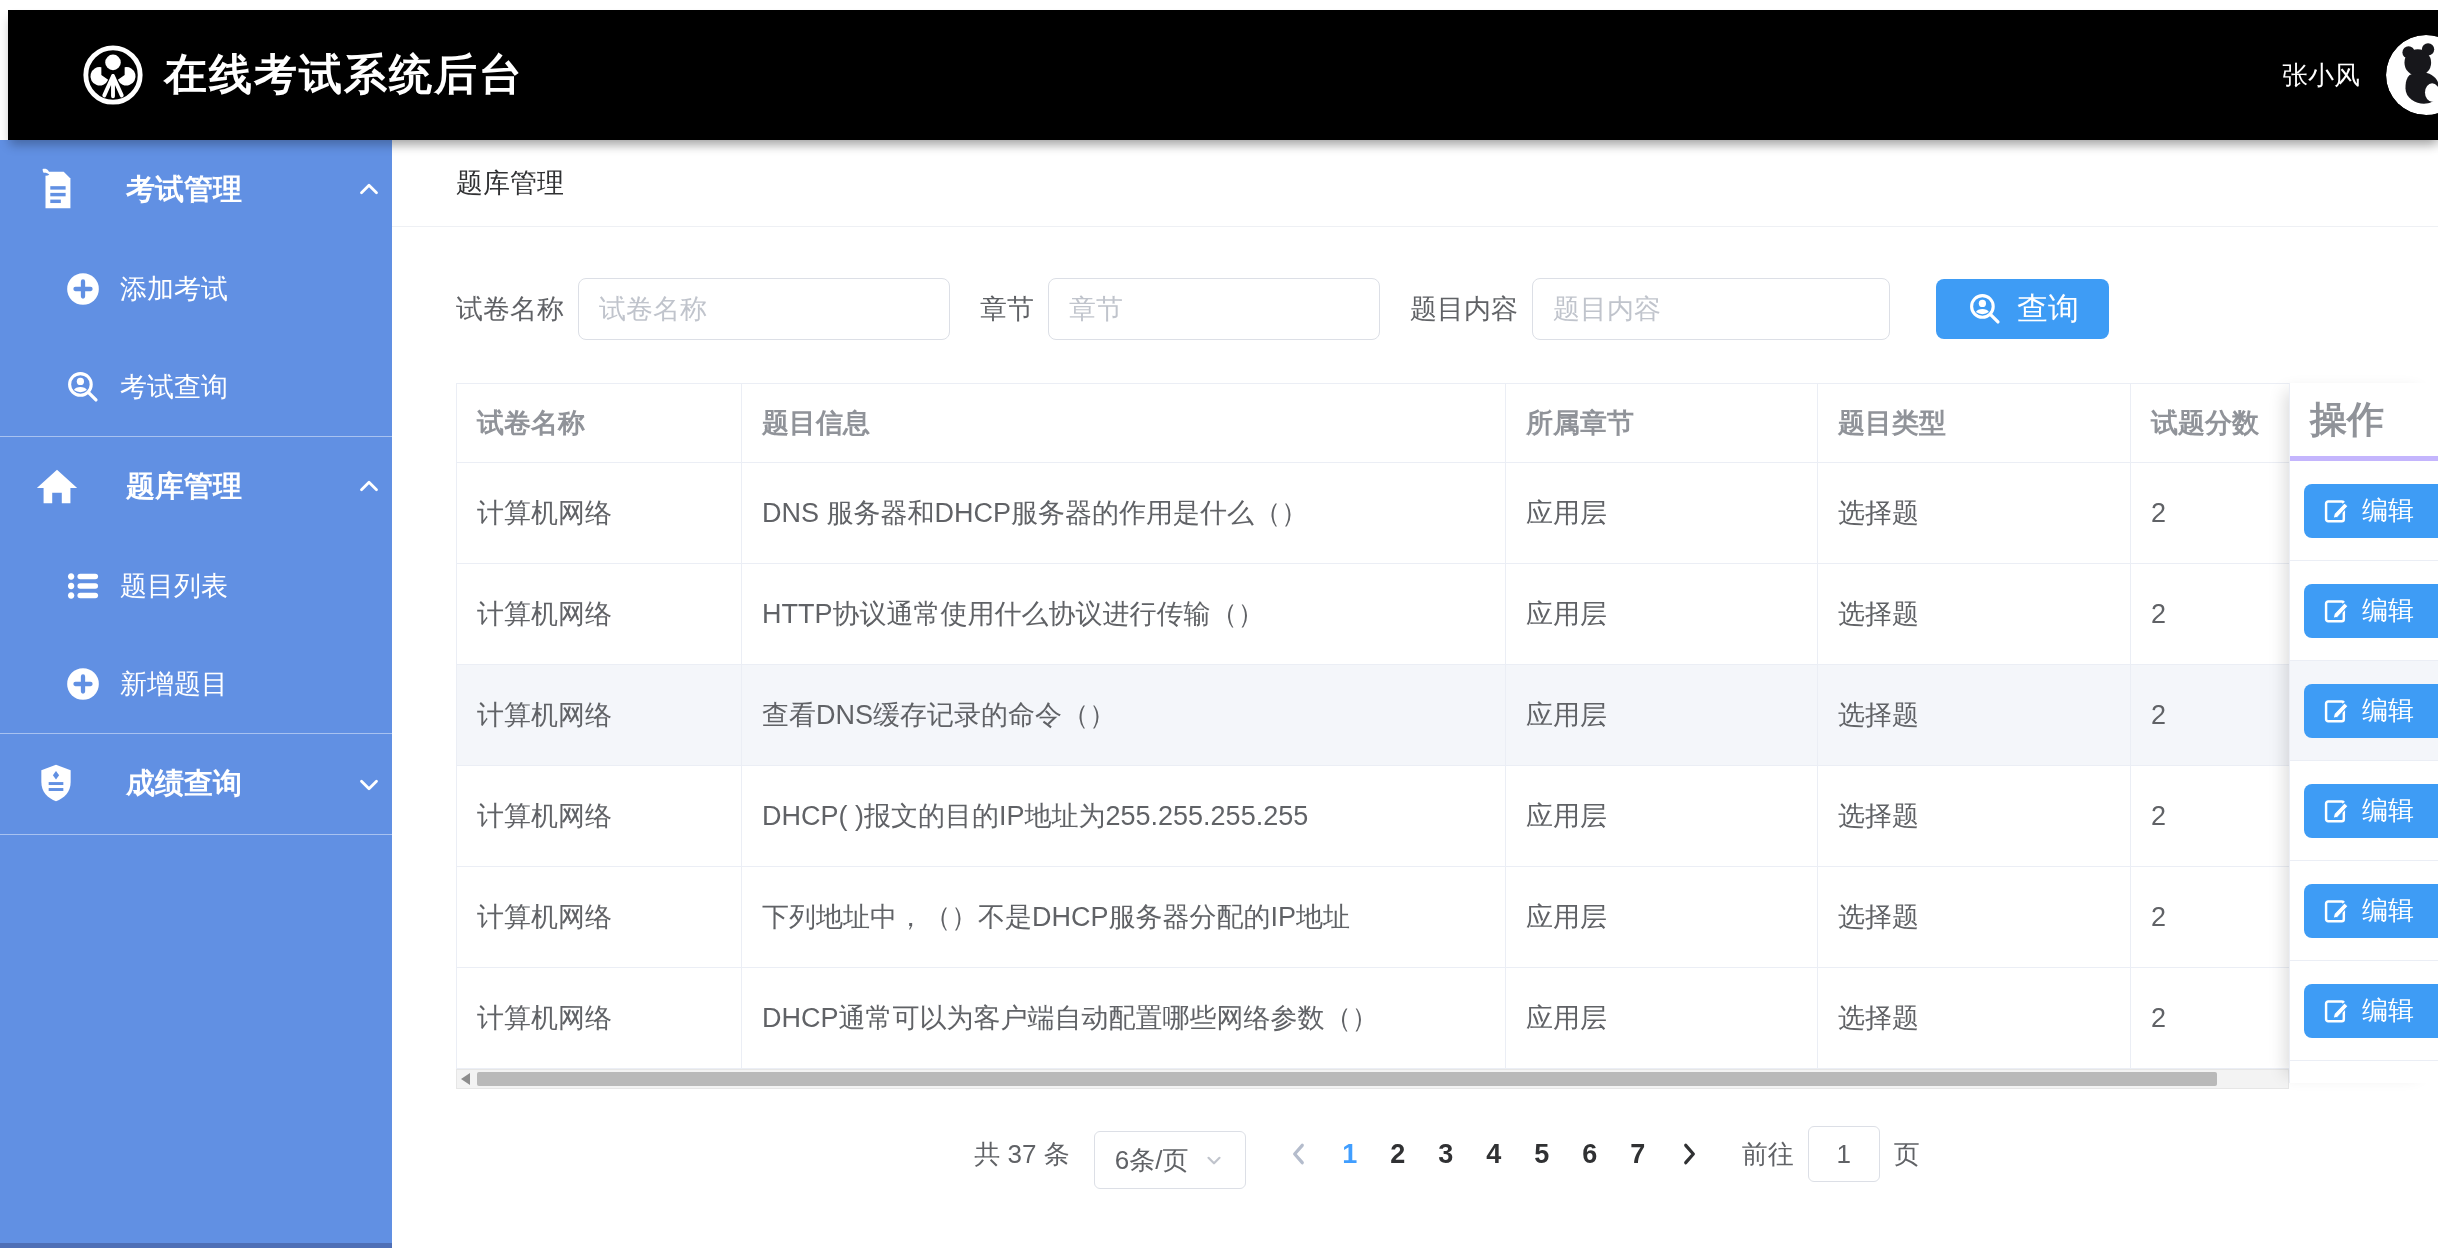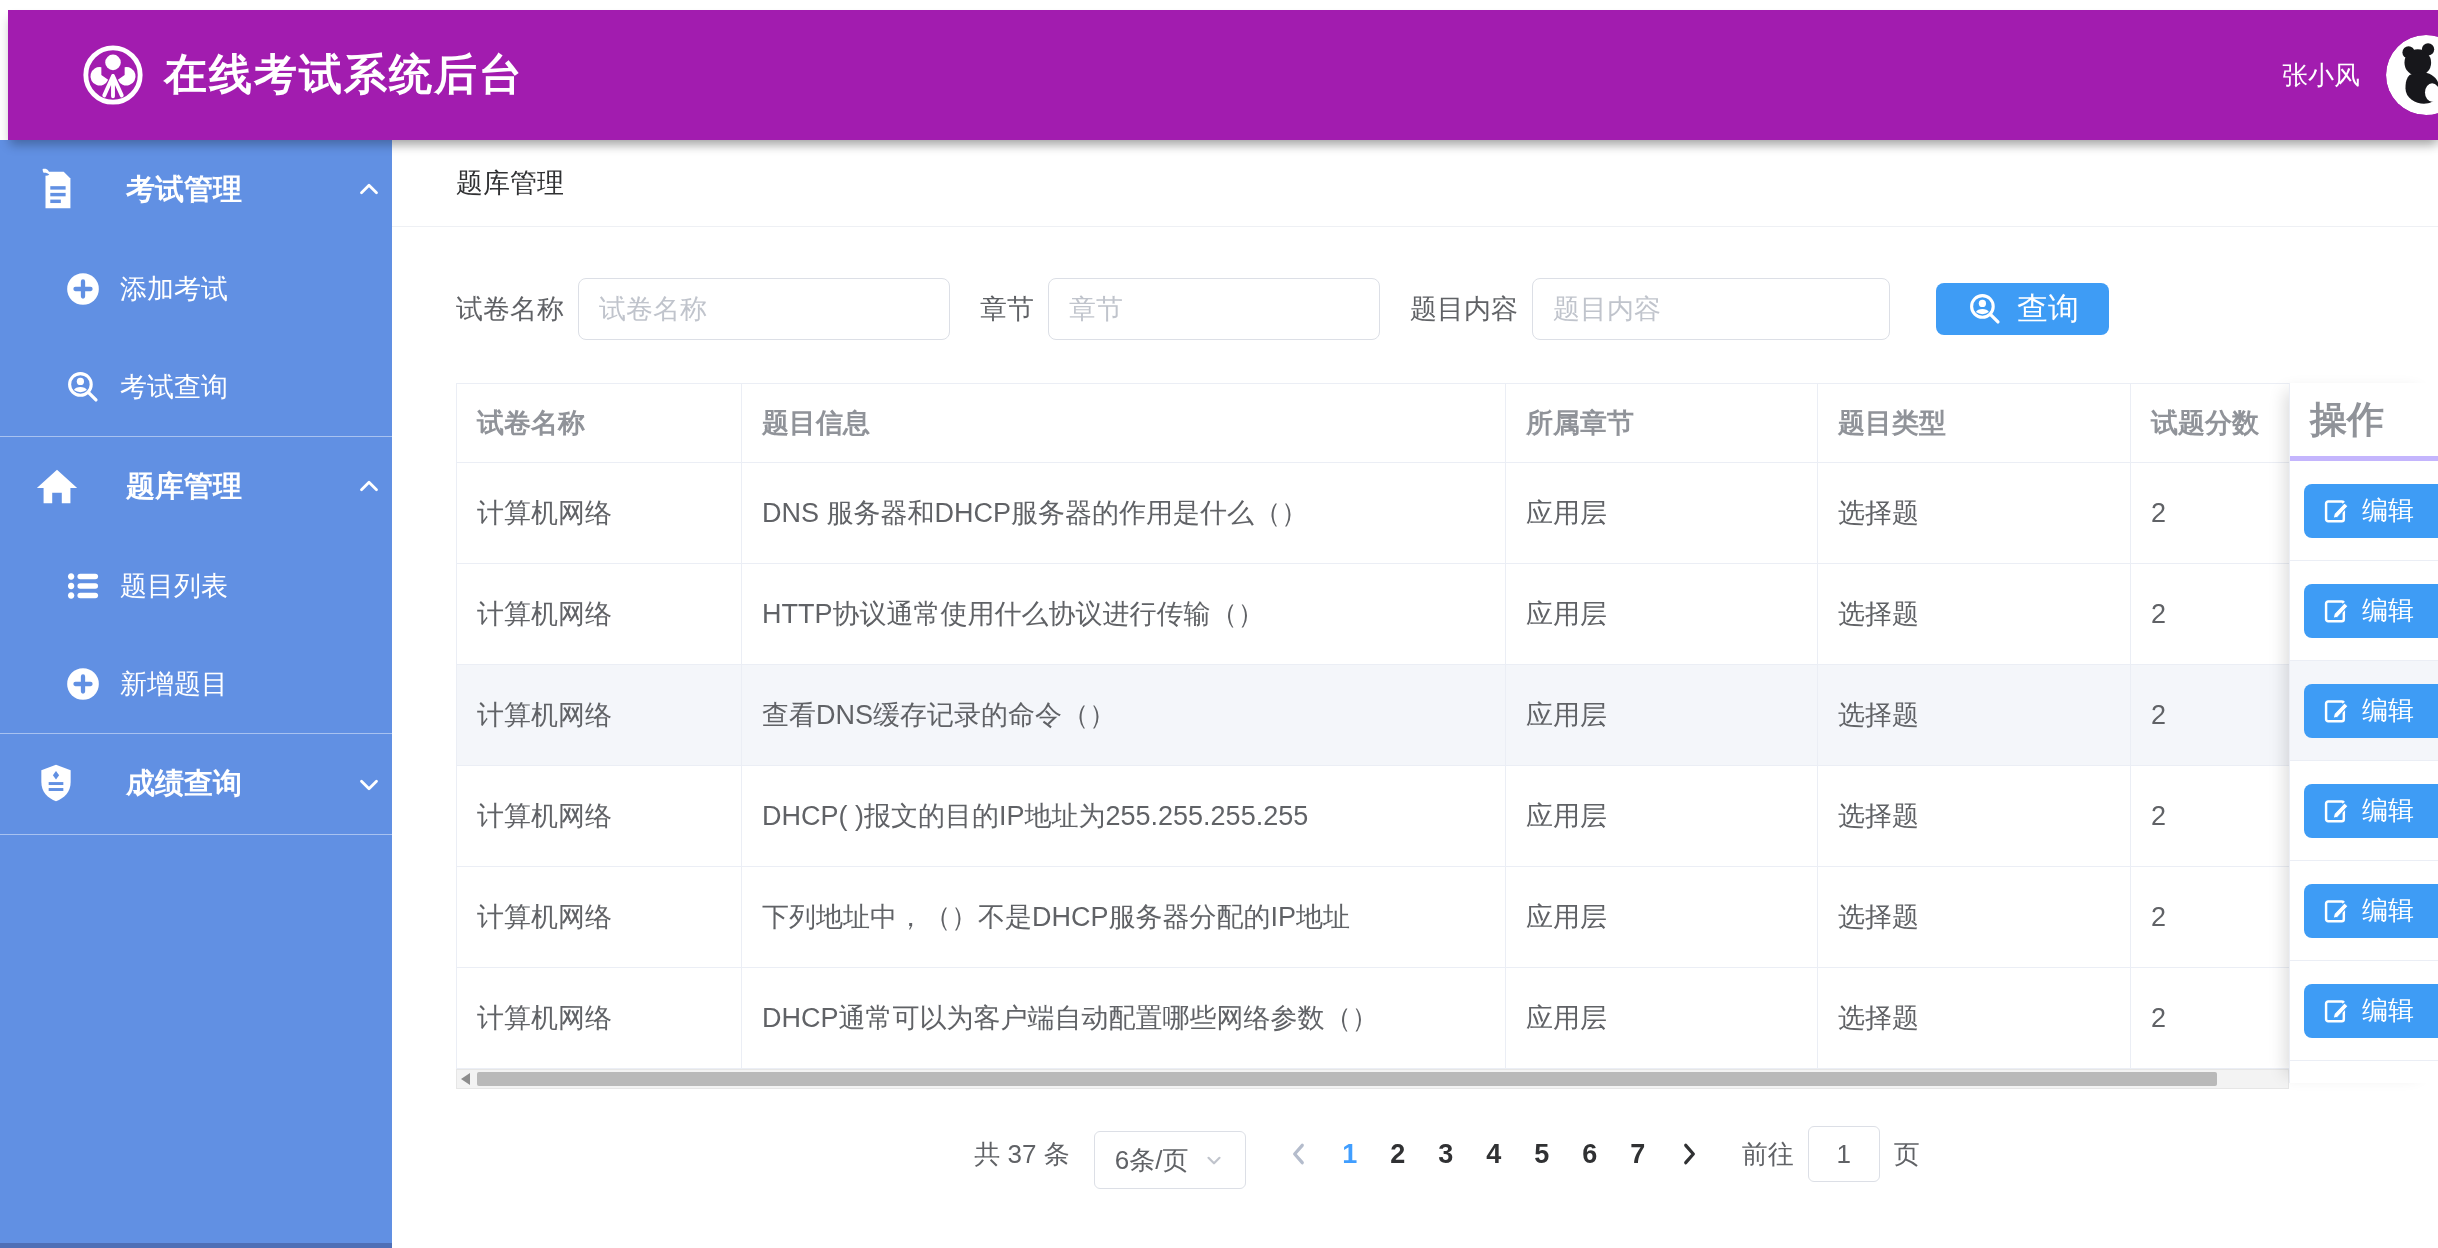--- a/index.html
+++ b/index.html
@@ -1,20 +1,20 @@
 <!DOCTYPE html>
 <html lang="zh"><head>
 <meta charset="utf-8">
 <style>
   html,body{margin:0;padding:0;background:#fff;}
   .page{position:relative;width:2438px;height:1248px;background:#fff;overflow:hidden;
         font-family:"Liberation Sans","DejaVu Sans",sans-serif;}
 
   
-  .topbar{position:absolute;left:8px;top:10px;right:0;height:130px;background:#a21caf;
+  .topbar{position:absolute;left:8px;top:10px;right:0;height:130px;background:#000000;
           display:flex;align-items:center;box-shadow:0 7px 10px -2px rgba(0,0,0,.28);z-index:30;font-family:Liberation Serif, serif;}
   .logo{width:66px;height:66px;margin-left:72px;flex:0 0 auto;}
   .app-title{color:#fff;font-size:43px;font-weight:700;margin-left:18px;letter-spacing:2px;}
   .topbar-spacer{flex:1;}
   .username{color:#fff;font-size:26px;margin-right:26px;}
   .avatar{width:80px;height:80px;border-radius:50%;overflow:hidden;flex:0 0 auto;margin-right:-28px;}
 
   
   .sidebar{position:absolute;left:0;top:140px;bottom:0;width:392px;background:#6190e3;z-index:20;}
   .sidebar::after{content:"";position:absolute;left:0;right:0;bottom:0;height:5px;background:#4e6fb6;}
@@ -33,21 +33,21 @@
              border-bottom:1px solid #eef0f4;box-shadow:inset 0 14px 12px -12px rgba(0,0,0,.14);}
   .crumb{font-size:27px;color:#303133;}
   .content{padding:46px 0 0 64px;}
 
   
   .filters{display:flex;align-items:center;height:72px;}
   .f-label{font-size:27px;color:#606266;margin-right:14px;white-space:nowrap;}
   .f-input{height:60px;border:1px solid #dcdfe6;border-radius:8px;padding:0 20px;font-size:27px;
            color:#606266;background:#fff;margin-right:30px;outline:none;box-sizing:content-box;}
   .f-input::placeholder{color:#c0c4cc;}
-  .search-btn{margin-left:16px;height:52px;padding:0 30px;background:#3e9cf5;color:#fff;border:none;
+  .search-btn{margin-left:16px;height:60px;padding:0 30px;background:#3e9cf5;color:#fff;border:none;
               border-radius:8px;font-size:31px;display:flex;align-items:center;gap:13px;cursor:pointer;}
   .search-btn svg{width:38px;height:38px;}
 
   
   .table-wrap{position:relative;margin-top:38px;width:1982px;}
   table{border-collapse:collapse;table-layout:fixed;width:1835px;}
   th,td{border:1px solid #ebeef5;overflow:hidden;white-space:nowrap;}
   th{height:78px;font-size:27px;color:#909399;text-align:left;padding:0 0 0 20px;font-weight:700;background:#fff;}
   td{height:100px;font-size:27px;color:#606266;padding:0 0 0 20px;background:#fff;}
   tr.hovered td{background:#f4f6fa;}

